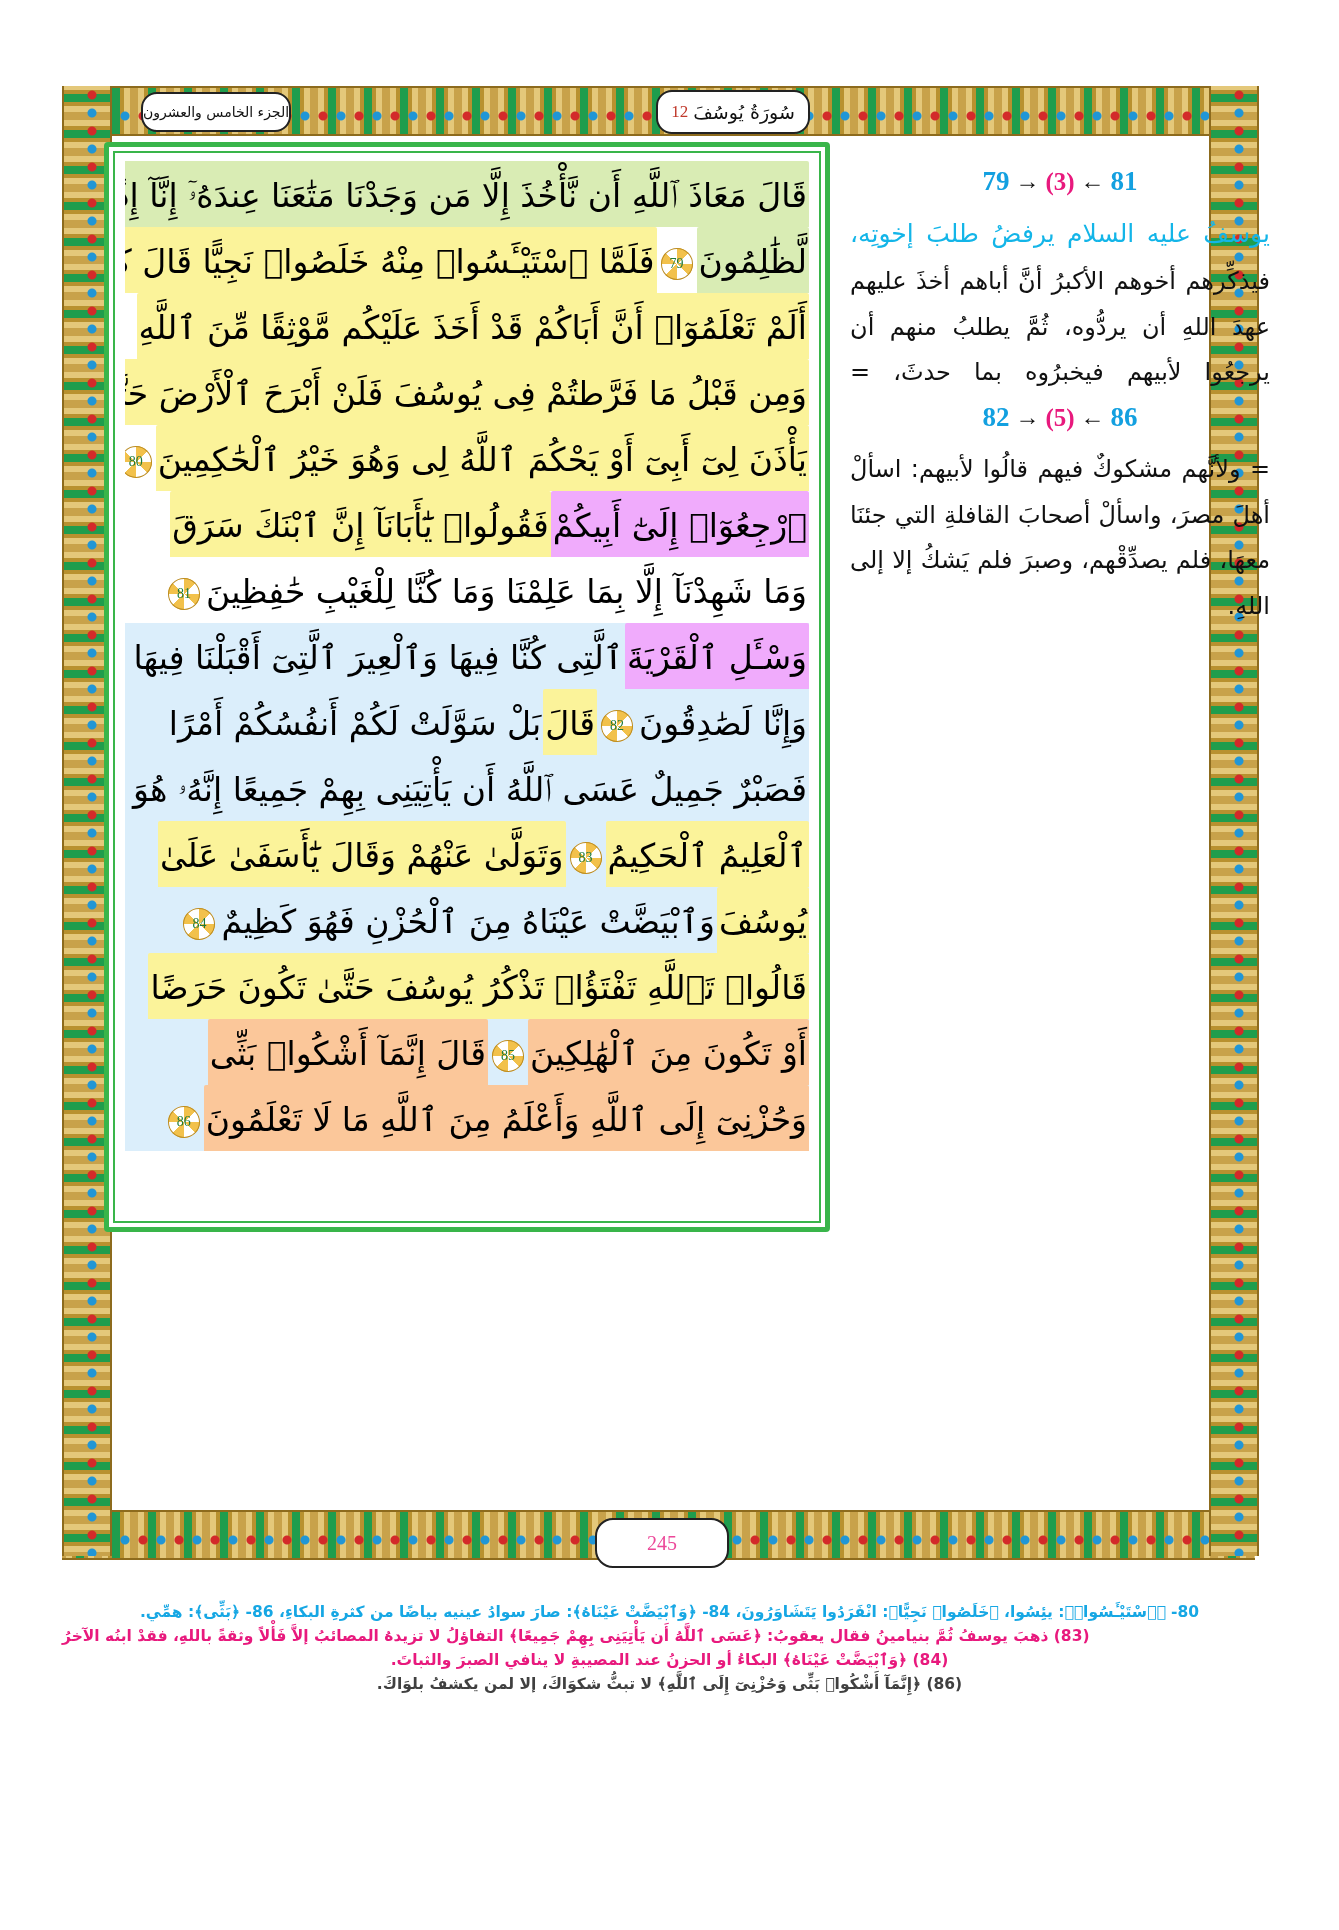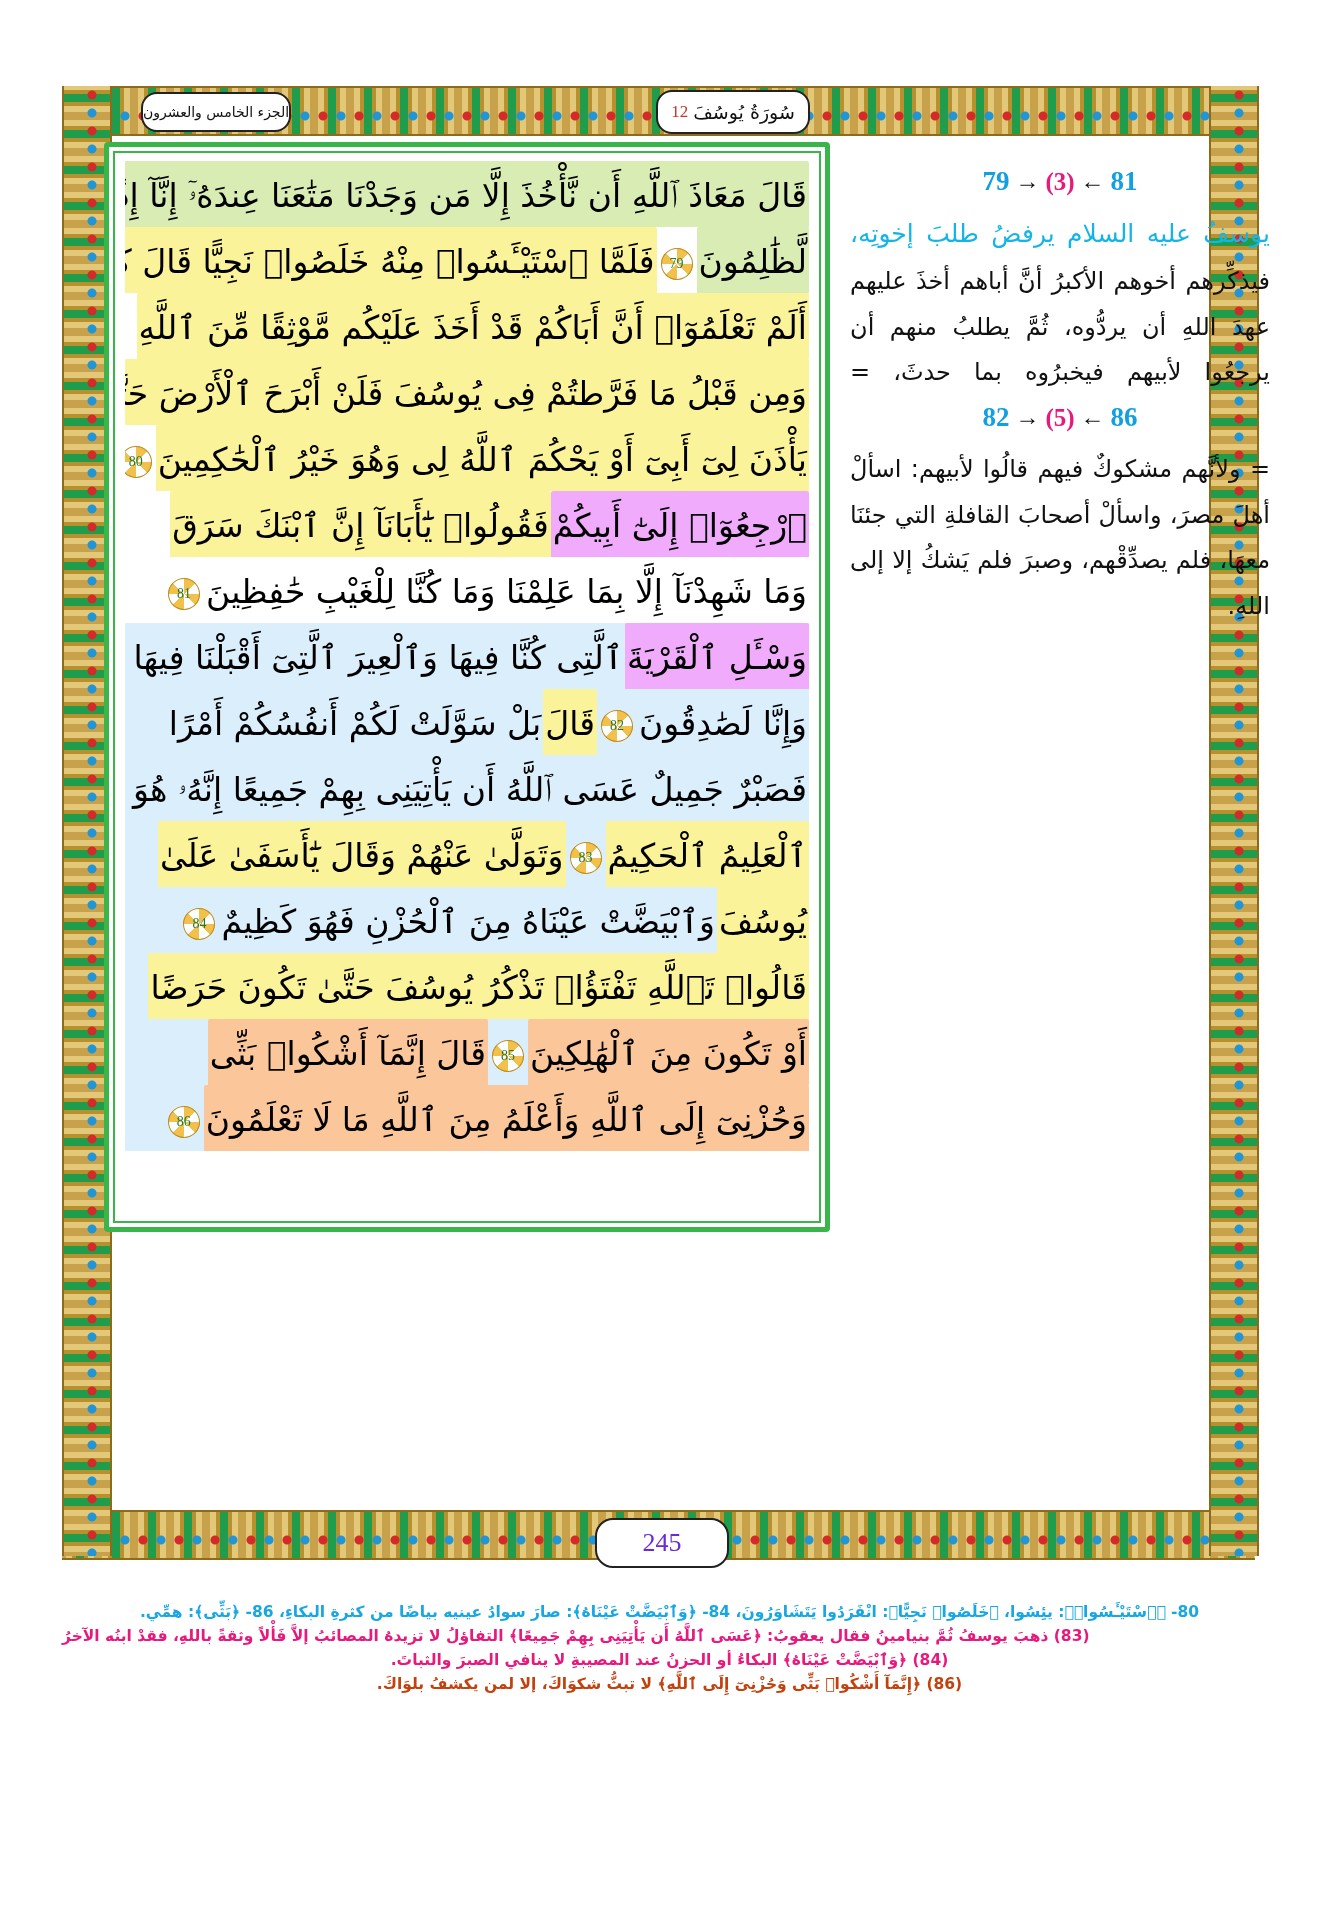--- a/index.html
+++ b/index.html
@@ -154,21 +154,21 @@
     color:#111;font-size:24px;line-height:1.9;
     text-align:justify;text-align-last:justify;
   }
 
   
   .page-num{
     position:absolute;left:595px;top:1518px;
     width:130px;height:46px;
     background:#ffffff;border:2px solid #222;border-radius:18px;
     display:flex;align-items:center;justify-content:center;
-    font-family:"Liberation Serif",serif;font-size:26px;color:#6d28d9;z-index:40;
+    font-family:"Liberation Serif",serif;font-size:20px;color:#ec4899;z-index:40;
   }
 
   
   .footnotes{
     position:absolute;left:62px;top:1600px;width:1215px;
     direction:rtl;
   }
   .fn-line{
     font-size:15.5px;line-height:1.55;
     font-family:"DejaVu Sans","Liberation Sans",sans-serif;
@@ -248,16 +248,16 @@
         </div>
         <div class="side-body">= ولأنَّهم مشكوكٌ فيهم قالُوا لأبيهم: اسألْ أهلَ مصرَ، واسألْ أصحابَ القافلةِ التي جئنَا معهَا، فلم يصدِّقْهم، وصبرَ فلم يَشكُ إلا إلى اللهِ.</div>
       </div>
     </div>
 
   <div class="footnotes" id="footnotes">
 
   <div class="fn-line" style="color: rgb(22, 167, 228); text-align: center;">80- ﴿ٱسْتَيْـَٔسُوا۟﴾: يئِسُوا، ﴿خَلَصُوا۟ نَجِيًّا﴾: انْفَرَدُوا يَتَشَاوَرُونَ، 84- ﴿وَٱبْيَضَّتْ عَيْنَاهُ﴾: صارَ سوادُ عينيه بياضًا من كثرةِ البكاءِ، 86- ﴿بَثِّى﴾: همِّي.</div>
       <div class="fn-line" style="color: rgb(232, 25, 125); text-align: left;">(83) ذهبَ يوسفُ ثُمَّ بنيامينُ فقال يعقوبُ: ﴿عَسَى ٱللَّهُ أَن يَأْتِيَنِى بِهِمْ جَمِيعًا﴾ التفاؤلُ لا تزيدهُ المصائبُ إلاَّ فَأْلاً وثقةً باللهِ، فقدْ ابنُه الآخرُ</div>
       <div class="fn-line" style="color: rgb(232, 25, 125); text-align: center;">(84) ﴿وَٱبْيَضَّتْ عَيْنَاهُ﴾ البكاءُ أو الحزنُ عند المصيبةِ لا ينافي الصبرَ والثباتَ.</div>
-      <div class="fn-line" style="color: #c2410c; text-align: center;">(86) ﴿إِنَّمَآ أَشْكُوا۟ بَثِّى وَحُزْنِىٓ إِلَى ٱللَّهِ﴾ لا تبثُّ شكوَاكَ، إلا لمن يكشفُ بلوَاكَ.</div>
+      <div class="fn-line" style="color: #404040; text-align: center;">(86) ﴿إِنَّمَآ أَشْكُوا۟ بَثِّى وَحُزْنِىٓ إِلَى ٱللَّهِ﴾ لا تبثُّ شكوَاكَ، إلا لمن يكشفُ بلوَاكَ.</div>
     </div>
 
 </div>
 
 </body></html>

